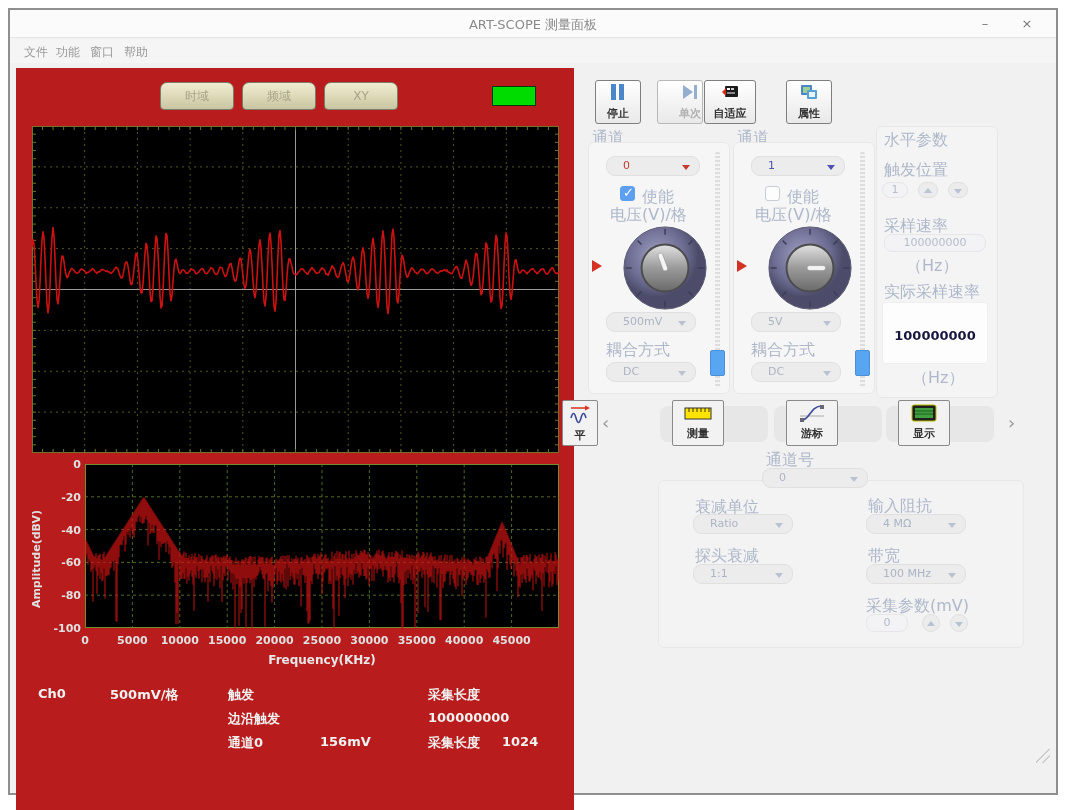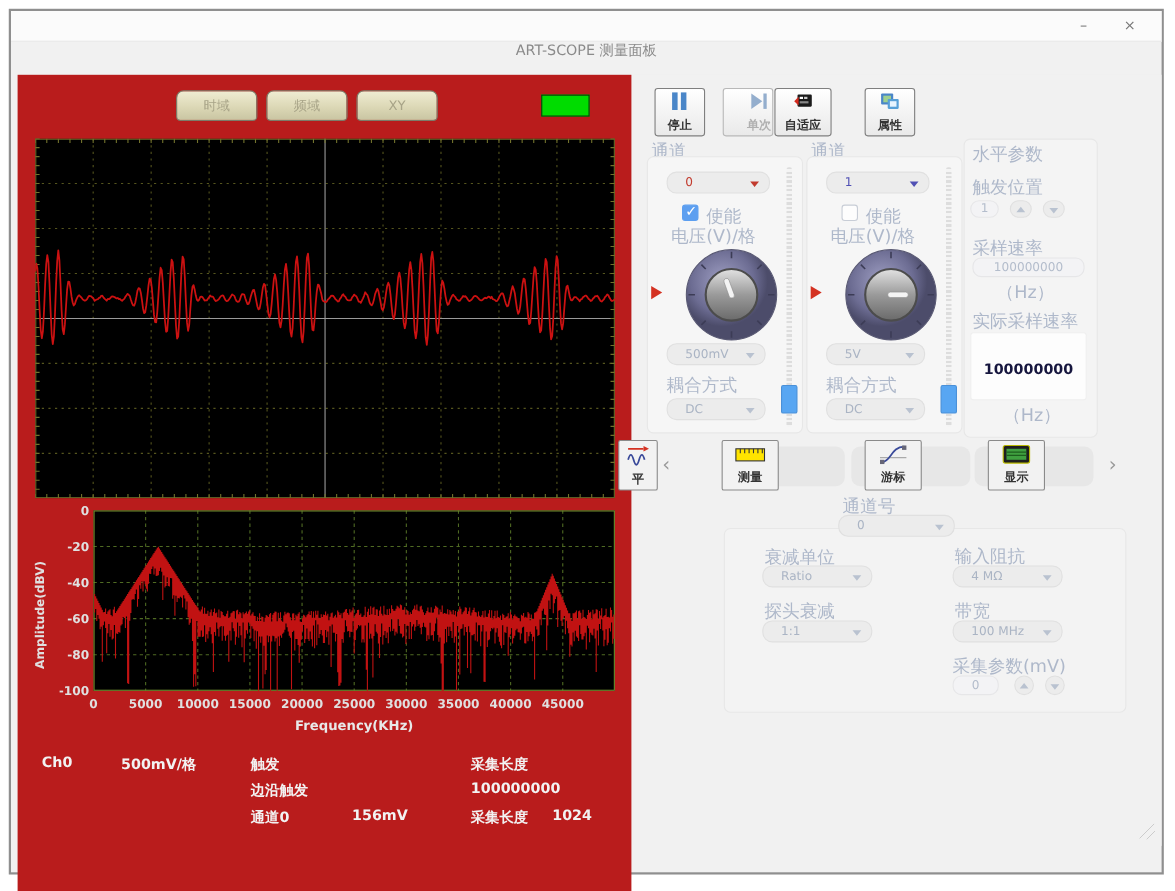--- a/index.html
+++ b/index.html
@@ -1,21 +1,21 @@
 <!DOCTYPE html>
 <html><head>
 <meta charset="utf-8">
 <style>
   * { margin:0; padding:0; box-sizing:border-box; }
   html,body { width:1068px; height:810px; background:#ffffff; font-family:"DejaVu Sans", sans-serif; }
   #root { position:relative; width:1068px; height:810px; overflow:hidden; }
   .window { position:absolute; left:8px; top:8px; width:1050px; height:787px; background:#f1f1f1; border:2px solid #8f8f8f; }
   
   .titlebar { position:absolute; left:0; top:0; width:100%; height:28px; background:#fbfbfb; border-bottom:1px solid #e8e8e8; }
-  .title { position:absolute; left:0; right:0; top:6px; text-align:center; font-size:13px; color:#8a8a8a;margin-top:21px; }
+  .title { position:absolute; left:0; right:0; top:6px; text-align:center; font-size:13px; color:#8a8a8a; }
   .winbtn { position:absolute; top:3px; width:30px; height:21px; text-align:center; line-height:21px; color:#777; font-size:13px; cursor:default; }
   .btn-min { right:56px; }
   .btn-close { right:14px; }
   
   .menubar { position:absolute; left:0; top:29px; width:100%; height:24px; background:#f5f5f5; }
   .menu-item { position:absolute; top:5px; font-size:12px; color:#9a9a9a; padding:0 4px; }
   
   .blackpanel { position:absolute; left:6px; top:58px; width:558px; height:773px; background:#b91c1c; }
   .viewbtn { position:absolute; top:14px; width:74px; height:28px; border-radius:7px 7px 4px 4px; border:1px solid #7c7c6a;
     background:linear-gradient(180deg,#efecd2 0%,#dcd8b6 55%,#c9c5a2 100%); color:#a8a488; font-size:12px; text-align:center; line-height:26px; }
@@ -72,20 +72,26 @@
 
 <div id="root">
  <div class="window">
 
   <div class="titlebar">
     <div class="title">ART-SCOPE 测量面板</div>
     <div class="winbtn btn-min">–</div>
     <div class="winbtn btn-close">×</div>
   </div>
 
+  <div class="menubar">
+    <span class="menu-item" style="left:10px">文件</span>
+    <span class="menu-item" style="left:42px">功能</span>
+    <span class="menu-item" style="left:76px">窗口</span>
+    <span class="menu-item" style="left:110px">帮助</span>
+  </div>
 
   <div class="blackpanel">
     <div class="viewbtn" style="left:144px">时域</div>
     <div class="viewbtn" style="left:226px">频域</div>
     <div class="viewbtn" style="left:308px">XY</div>
     <div class="led" style="background: rgb(0, 220, 0);"></div>
 
     <div class="scope-wrap">
       <svg id="scope-svg" width="527" height="327">
             <rect x="0" y="0" width="527" height="327" fill="#000000"></rect>
@@ -505,21 +511,21 @@
         <svg width="22" height="20">
           <line x1="2" y1="4" x2="16" y2="4" stroke="#d43222" stroke-width="1.5"></line>
           <polygon points="16,1.5 21,4 16,6.5" fill="#d43222"></polygon>
           <path d="M2,14 q2.5,-9 5,0 q2.5,9 5,0 q2.5,-9 5,0" fill="none" stroke="#3a4a9a" stroke-width="1.6"></path>
         </svg>
         <span class="tlabel">平</span>
       </div>
       <span class="tab-scroll" style="left:26px;top:12px">‹</span>
 
       <div class="tab-bg" style="left:84px"></div>
-      <div class="tab-icbox" style="left:80px">
+      <div class="tab-icbox" style="left:96px">
         <svg width="30" height="18">
           <rect x="2" y="4" width="26" height="11" fill="#ffe400" stroke="#333" stroke-width="1"></rect>
           <g stroke="#333" stroke-width="1">
             <line x1="6" y1="4" x2="6" y2="8"></line>
                 <line x1="10" y1="4" x2="10" y2="8"></line>
                 <line x1="14" y1="4" x2="14" y2="8"></line>
             <line x1="18" y1="4" x2="18" y2="8"></line>
                 <line x1="22" y1="4" x2="22" y2="8"></line>
                 <line x1="26" y1="4" x2="26" y2="8"></line>
           </g>

